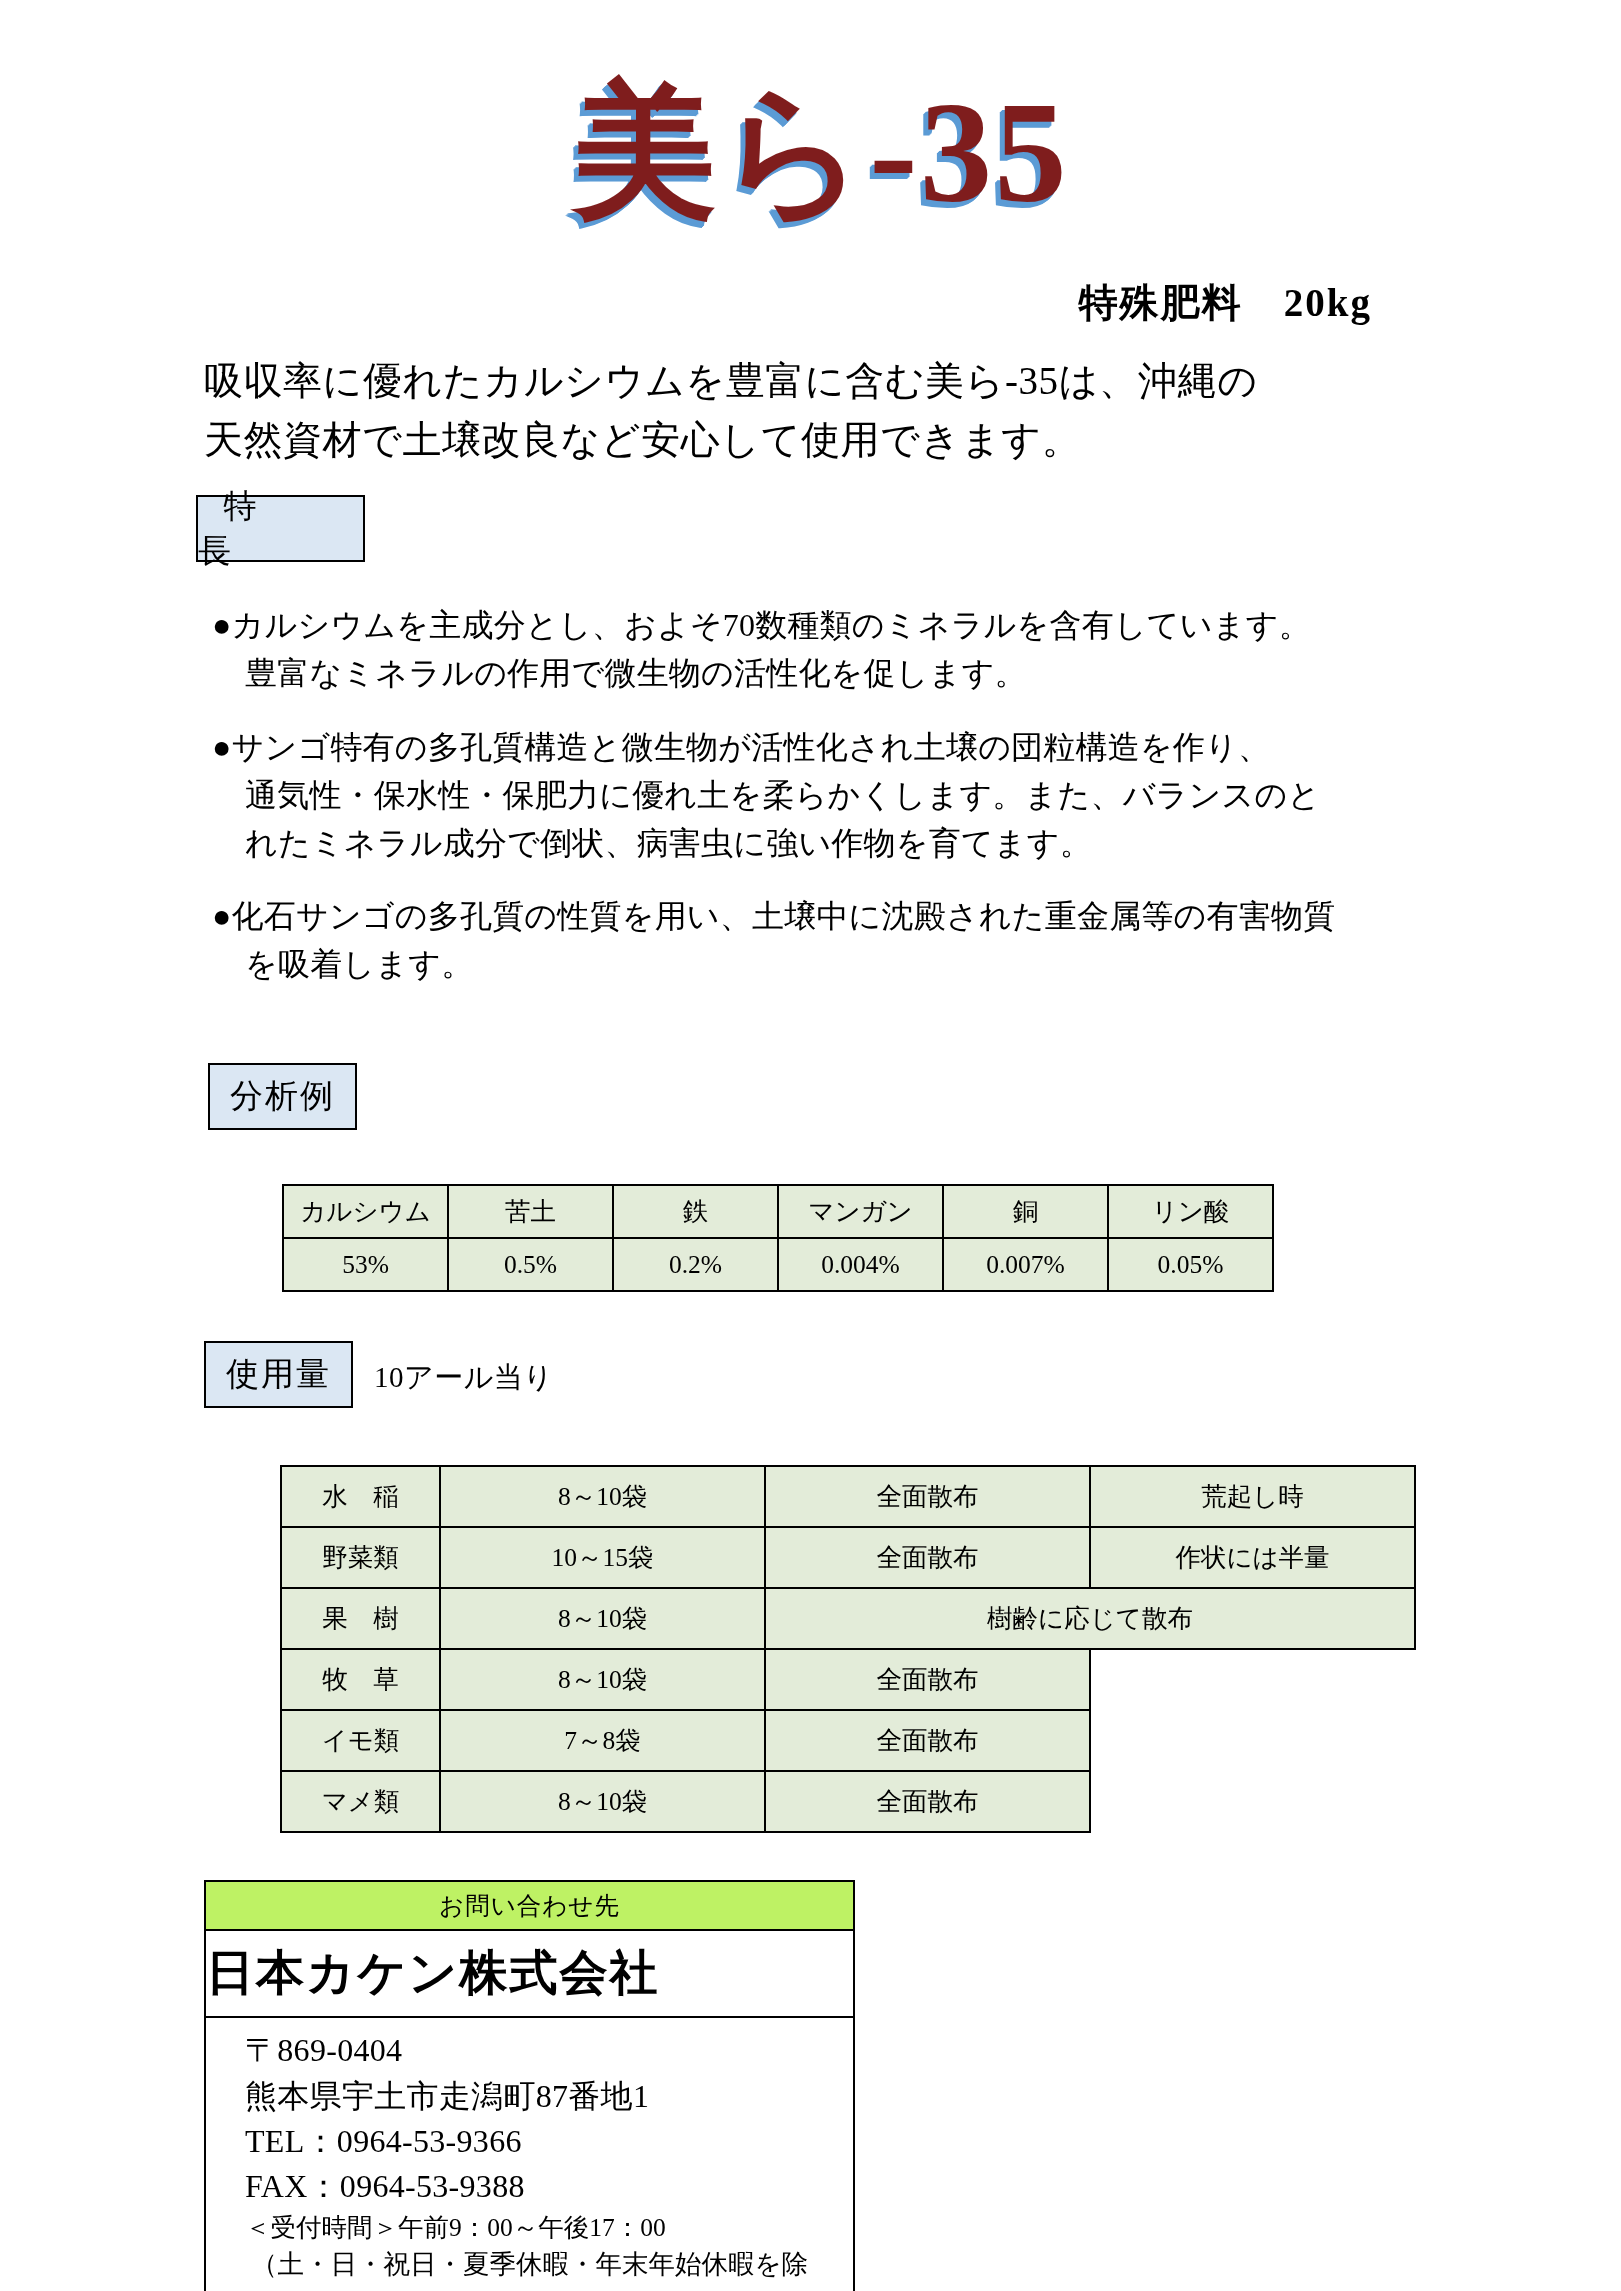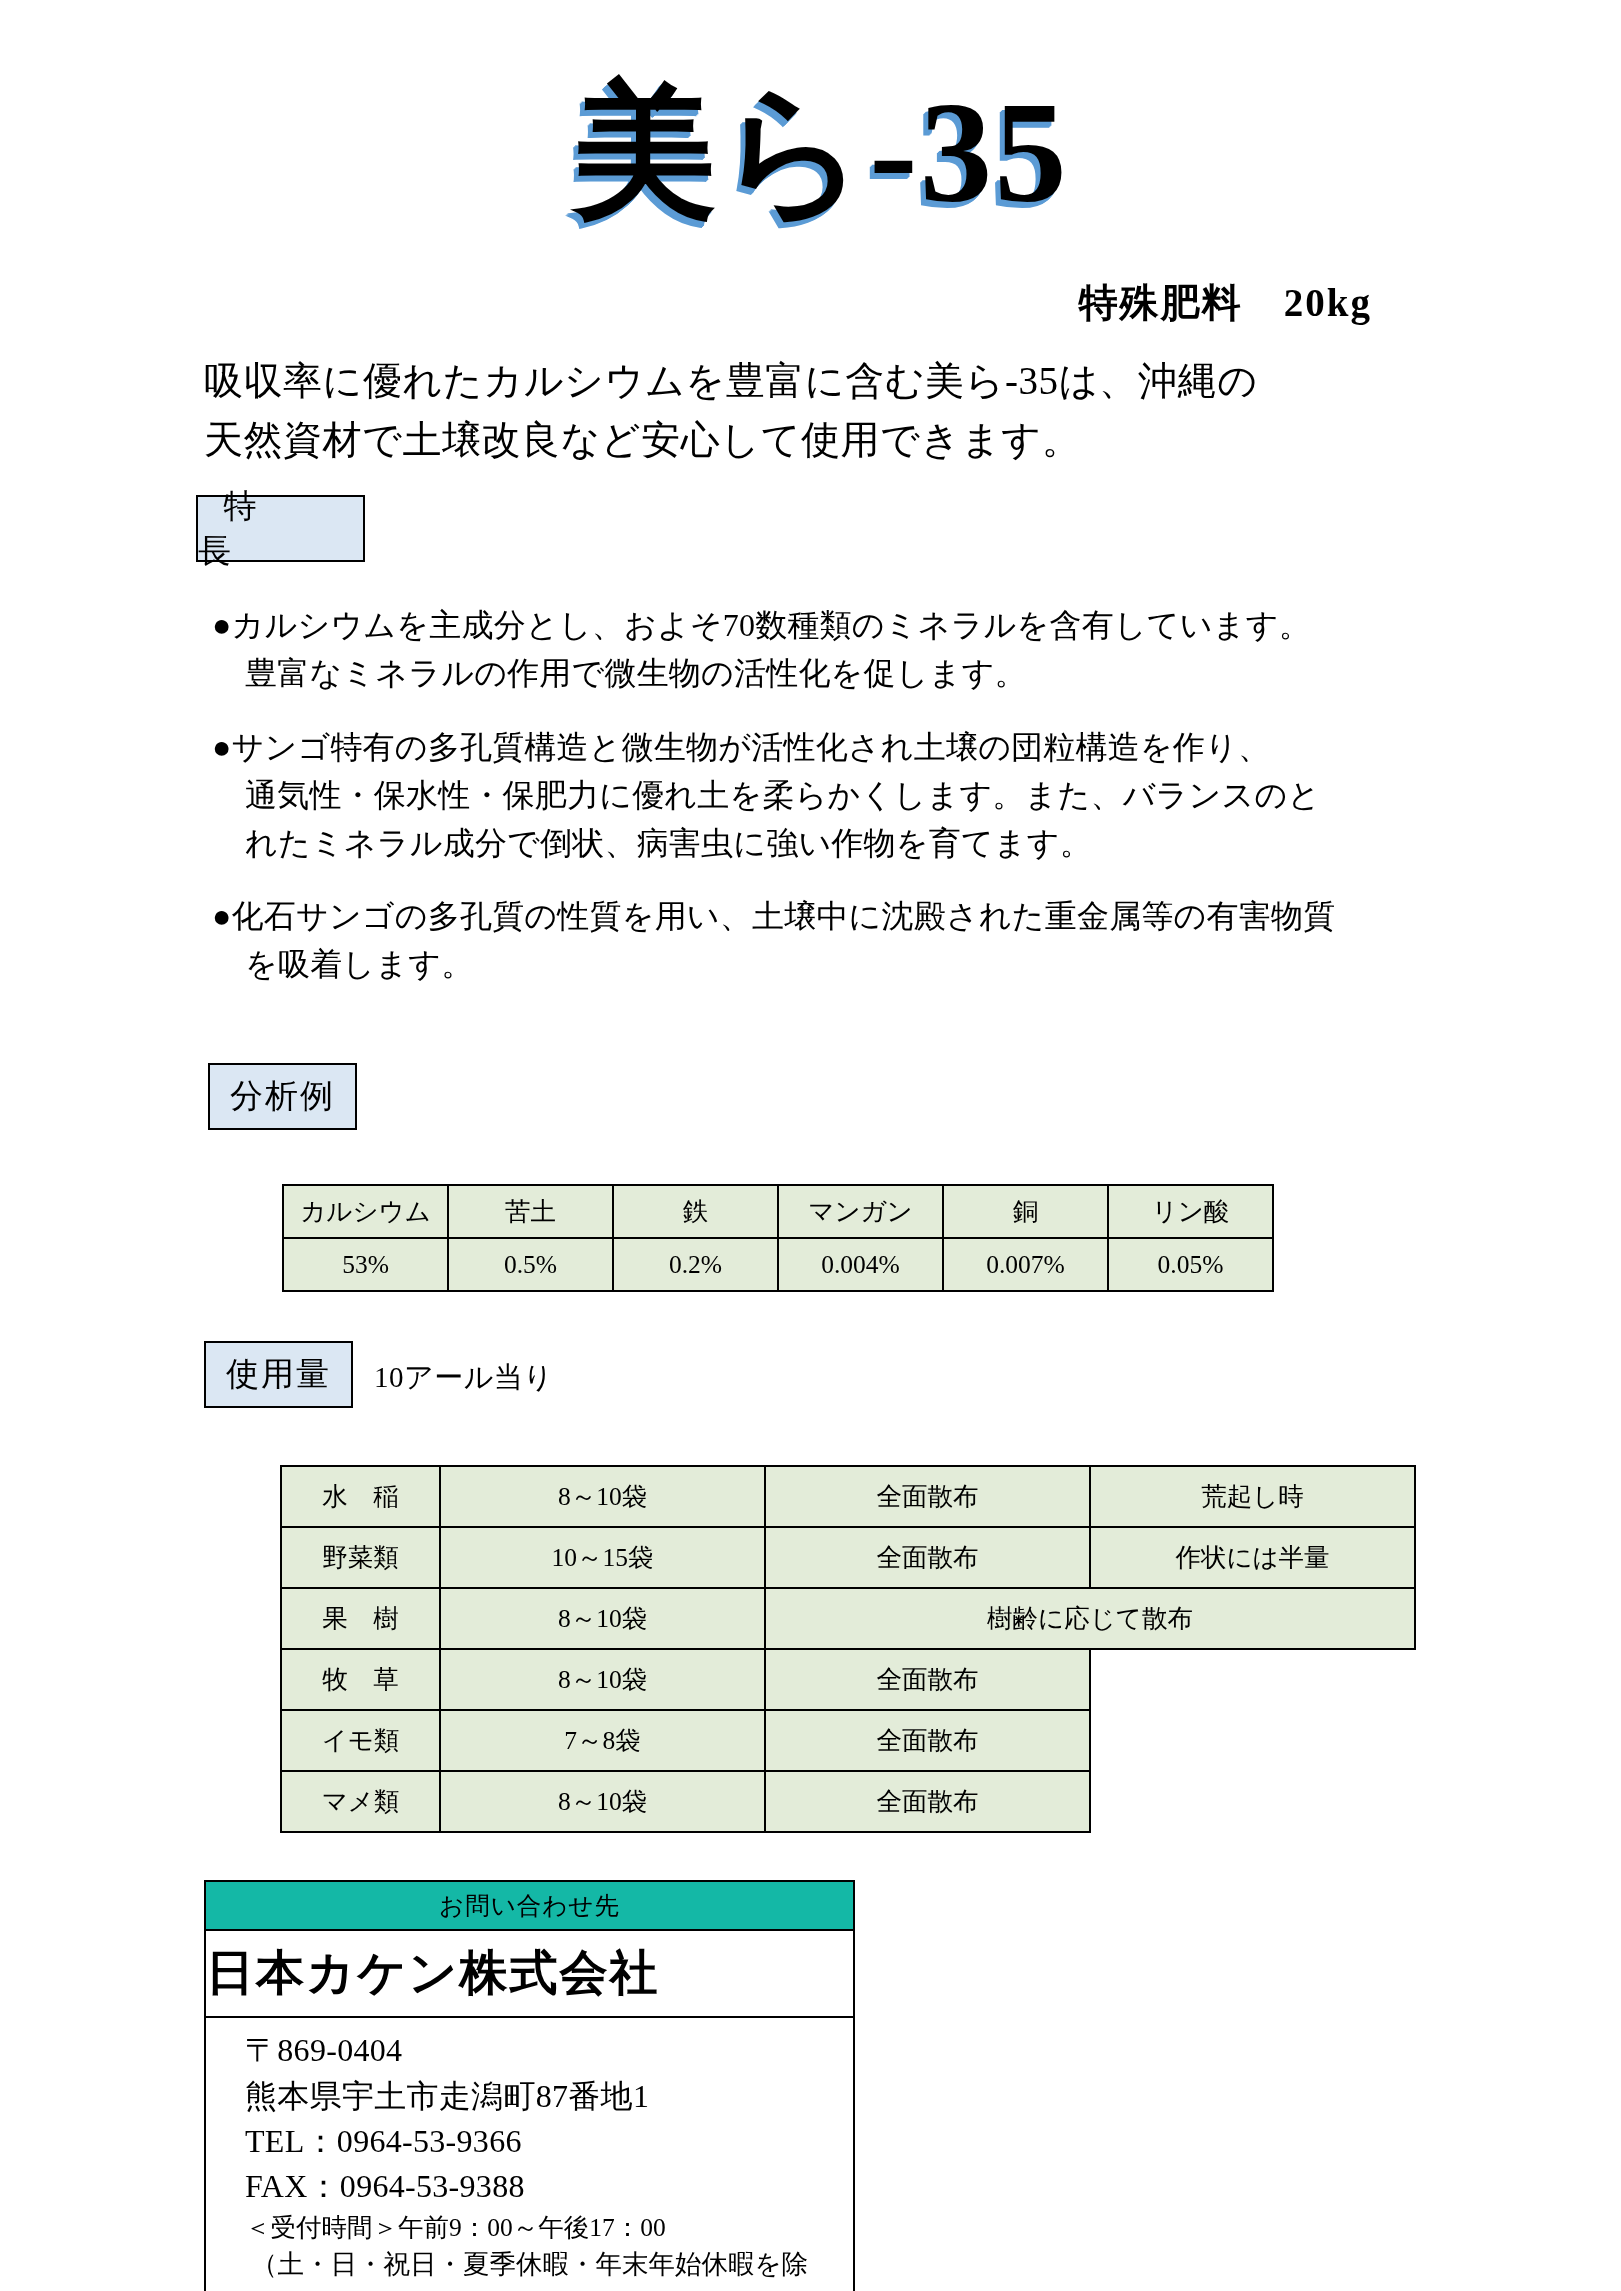--- a/index.html
+++ b/index.html
@@ -32,21 +32,21 @@
     width: 1621px;
     text-align: center;
   }
   .title {
     display: inline-block;
     font-family: "Liberation Serif", "DejaVu Serif", serif;
     font-size: 145px;
     font-weight: bold;
     letter-spacing: 2px;
     line-height: 1.05;
-    color: #000000;
+    color: #7f1d1d;
     text-shadow:
       -4.9px 5.9px 0 #5b9bd5,
       -3.9px 4.9px 0 #5b9bd5,
       -2.9px 3.9px 0 #5b9bd5;
     transform: translateX(9.8px);
   }
 
   .subtitle {
     position: absolute;
     left: 0;
@@ -147,21 +147,21 @@
   #contact {
     position: absolute;
     left: 204px;
     top: 1880px;
     width: 651px;
     border: 2.9px solid #000000;
     box-sizing: border-box;
     background: #ffffff;
   }
   #contact .c-head {
-    background: #14b8a6;
+    background: #bef264;
     border-bottom: 2px solid #000000;
     text-align: center;
     font-size: 24.5px;
     padding: 6.9px 0 6.9px;
     letter-spacing: 1px;
   }
   #contact .c-company {
     text-align: left;
     font-size: 48px;
     font-weight: bold;

